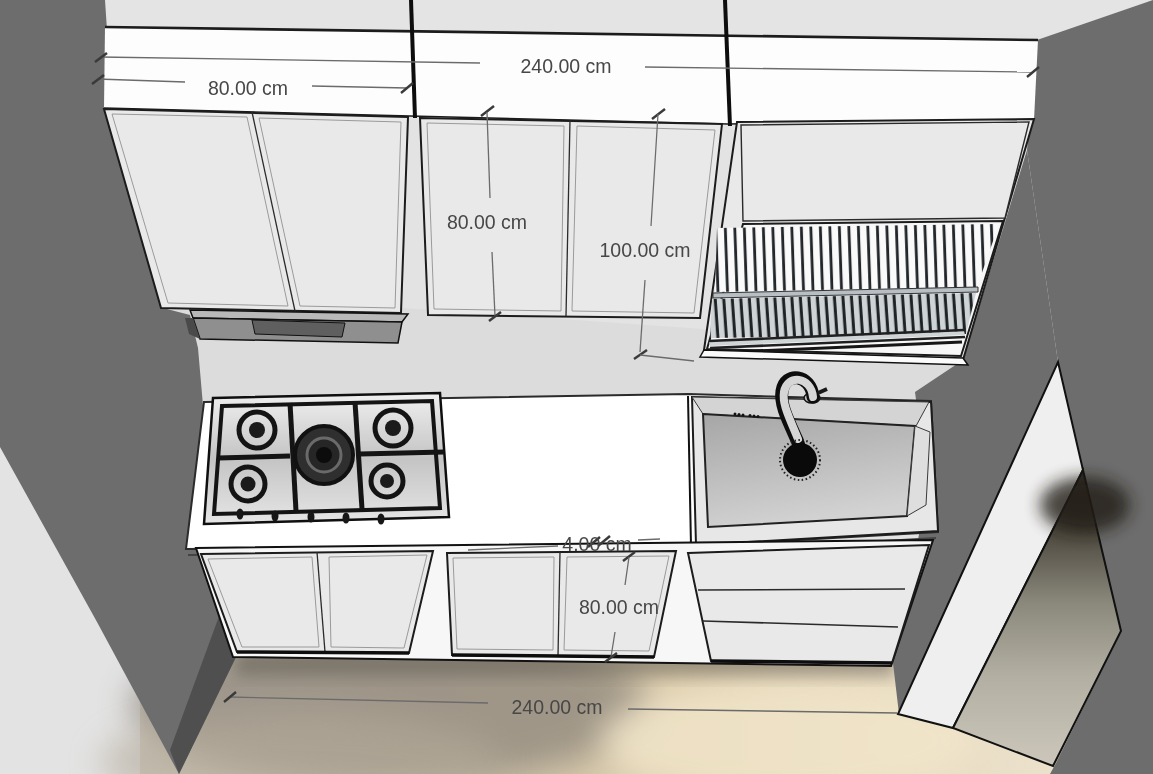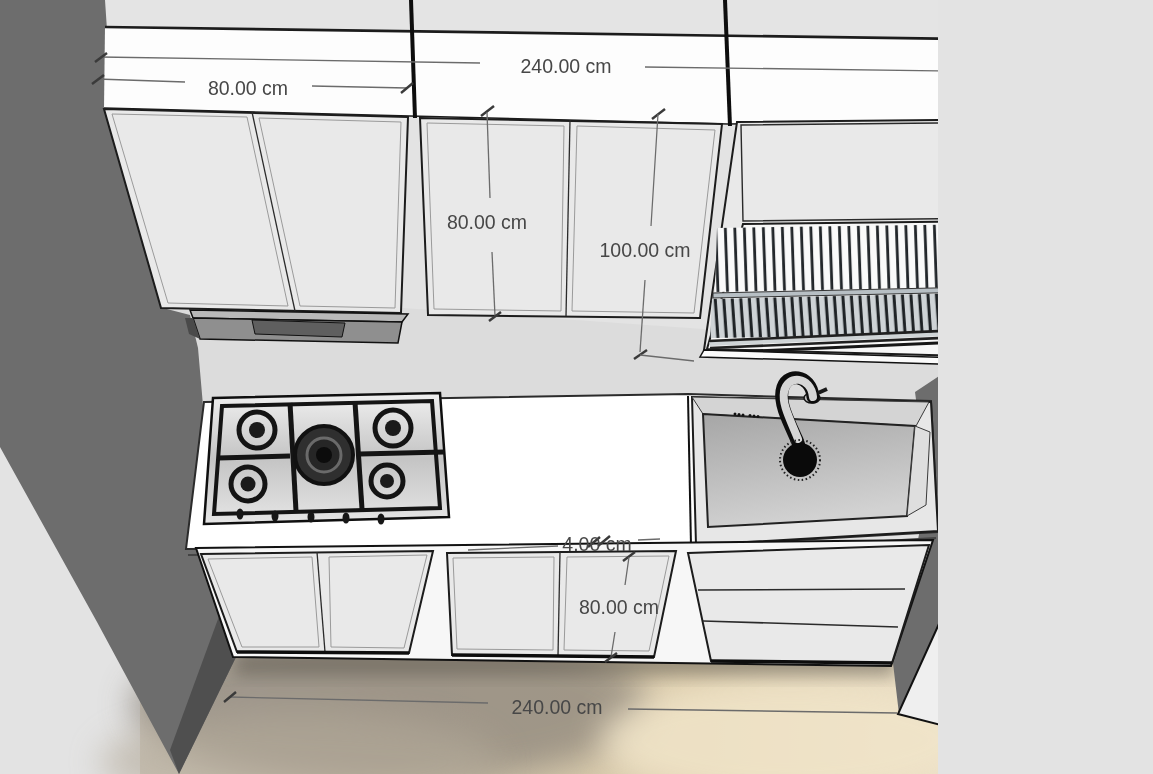--- a/index.html
+++ b/index.html
@@ -1,16 +1,16 @@
 <!DOCTYPE html>
 <html style="--wall-dark: #6d6d6d; --wall-light: #dcdcdc; --cabinet-face: #e9e9e9; --cabinet-top: #fdfdfd; --counter: #ffffff; --floor-tan: #d9c9a8; --dimension-text: #474747;"><head>
 <meta charset="utf-8">
 <style>
   html,body{margin:0;padding:0;background:#e3e3e3;}
-  .viewport{position:relative;width:938px;height:774px;overflow:hidden;background:#3b82f6;
+  .viewport{position:relative;width:1153px;height:774px;overflow:hidden;background:#3b82f6;
             font-family:"Liberation Sans",sans-serif;}
   svg{display:block;}
   .wall-dark{fill:var(--wall-dark,#6d6d6d);}
   .wall-light{fill:var(--wall-light,#dcdcdc);}
   .cab-face{fill:var(--cabinet-face,#e9e9e9);stroke:#1c1c1c;stroke-width:2;}
   .cab-top{fill:var(--cabinet-top,#fdfdfd);}
   .door-frame{fill:none;stroke:#9a9a9a;stroke-width:1;}
   .edge{stroke:#1c1c1c;fill:none;}
   .dim-line{stroke:#6b6b6b;stroke-width:1.3;fill:none;}
   .tick{stroke:#3a3a3a;stroke-width:2.4;}

